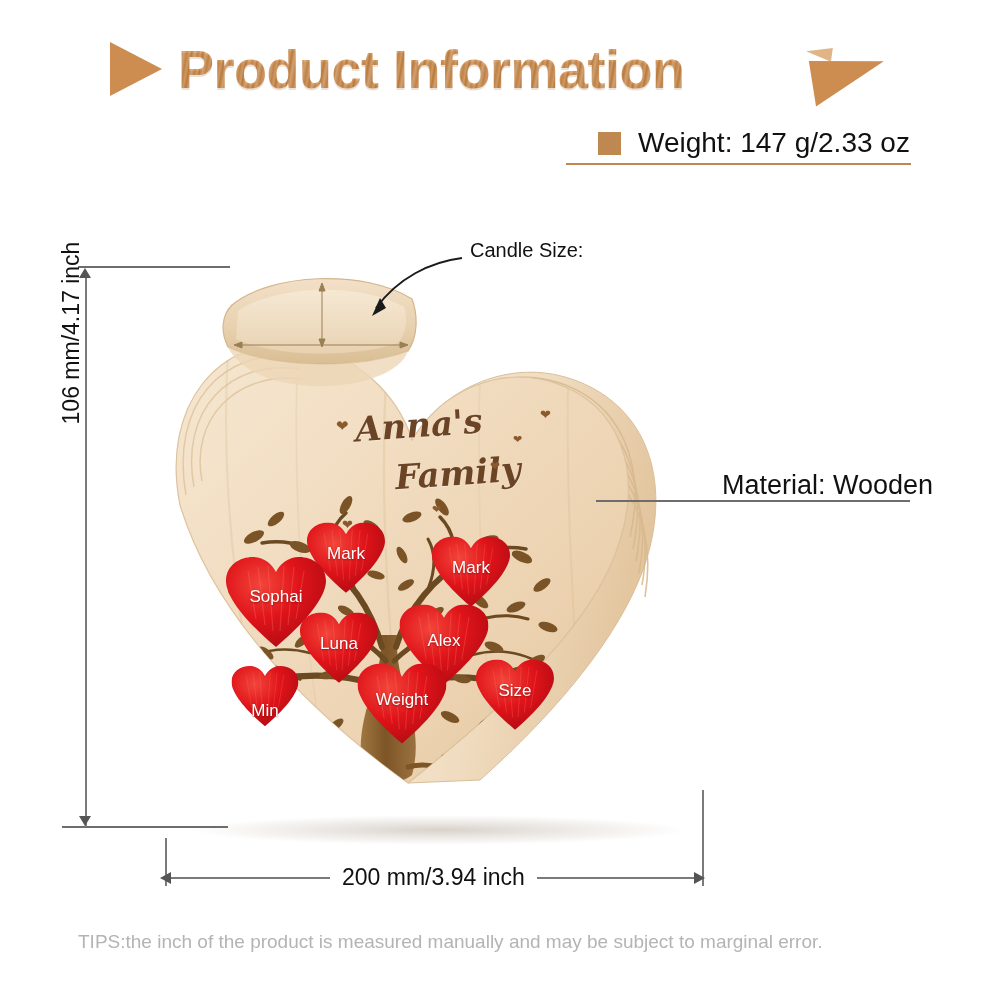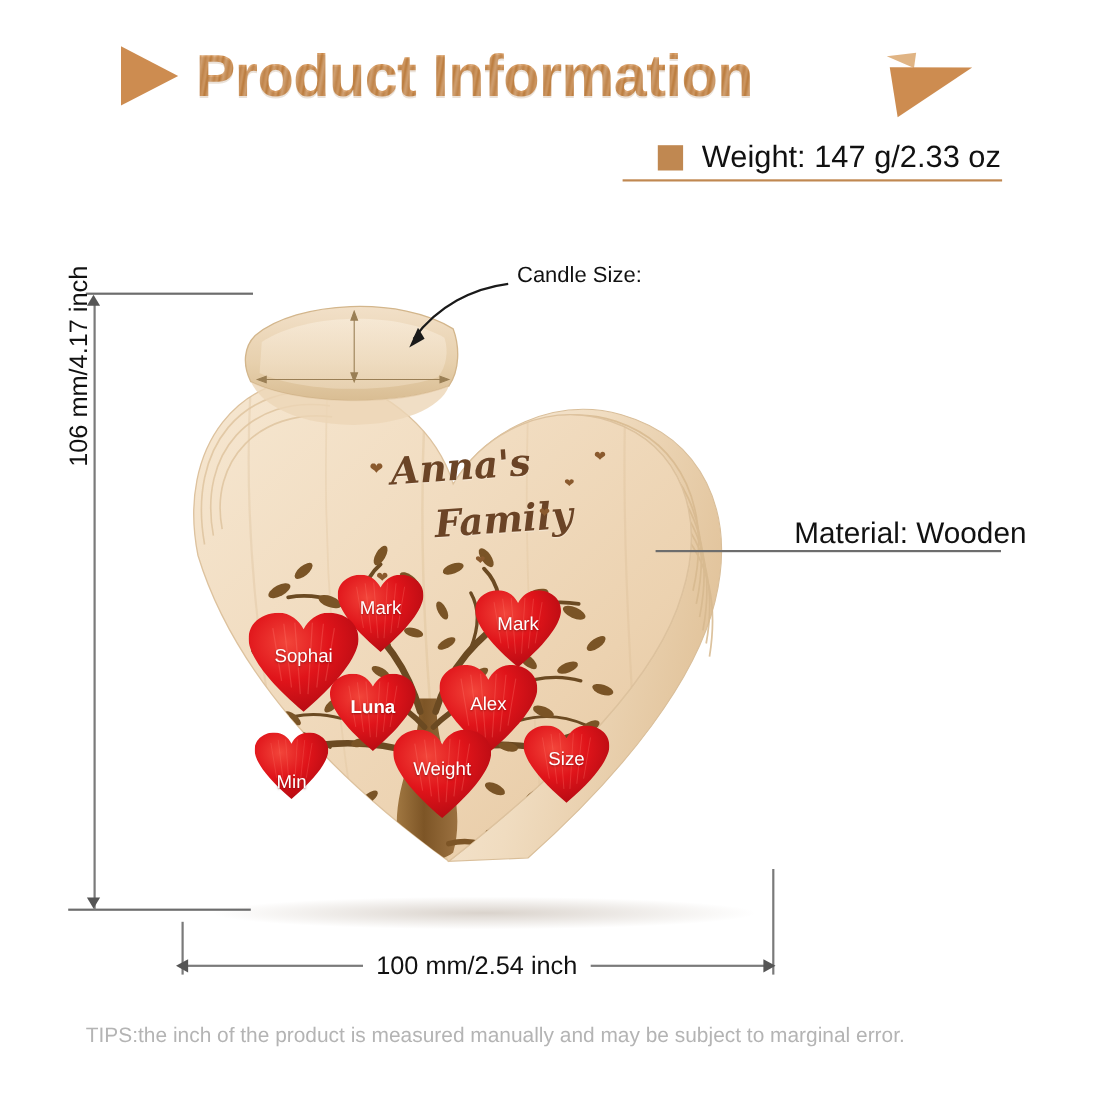--- a/index.html
+++ b/index.html
@@ -340,21 +340,21 @@
               <line x1="22" y1="14" x2="30" y2="62"></line>
               <line x1="32" y1="10" x2="39" y2="68"></line>
               <line x1="42" y1="9" x2="47" y2="74"></line>
               <line x1="58" y1="9" x2="54" y2="74"></line>
               <line x1="68" y1="10" x2="62" y2="68"></line>
               <line x1="78" y1="14" x2="70" y2="62"></line>
             </g>
           </svg>
           <span style="position:relative;top:-3px;">Sophai</span>
         </div>
-        <div class="nameheart" style="left: 189px; top: 391px; width: 78px; height: 67px; font-weight: bold;">
+        <div class="nameheart" style="left: 189px; top: 391px; width: 78px; height: 67px;">
           <svg class="hs" viewBox="0 0 100 92" preserveAspectRatio="none">
             <path d="M50 90 C 12 58, 0 36, 0 24 C 0 8, 14 0, 27 0 C 38 0, 46 7, 50 15 C 54 7, 62 0, 73 0 C 86 0, 100 8, 100 24 C 100 36, 88 58, 50 90 Z" fill="url(#heartGrad)"></path>
             <g opacity="0.3" stroke="#ff7b70" stroke-width="1.1">
               <line x1="22" y1="14" x2="30" y2="62"></line>
               <line x1="32" y1="10" x2="39" y2="68"></line>
               <line x1="42" y1="9" x2="47" y2="74"></line>
               <line x1="58" y1="9" x2="54" y2="74"></line>
               <line x1="68" y1="10" x2="62" y2="68"></line>
               <line x1="78" y1="14" x2="70" y2="62"></line>
             </g>
@@ -436,16 +436,16 @@
   <div class="dimline v-main"></div>
   <div class="arrow-up"></div>
   <div class="arrow-down"></div>
   <div class="v-label">106 mm/4.17 inch</div>
 
   <div class="dimline ext-left"></div>
   <div class="dimline ext-right"></div>
   <div class="dimline h-main"></div>
   <div class="arrow-left"></div>
   <div class="arrow-right"></div>
-  <div class="h-label">100 mm/2.54 inch</div>
+  <div class="h-label">200 mm/3.94 inch</div>
 
   <div class="tips">TIPS:the inch of the product is measured manually and may be subject to marginal error.</div>
 </div>
 
 </body></html>

